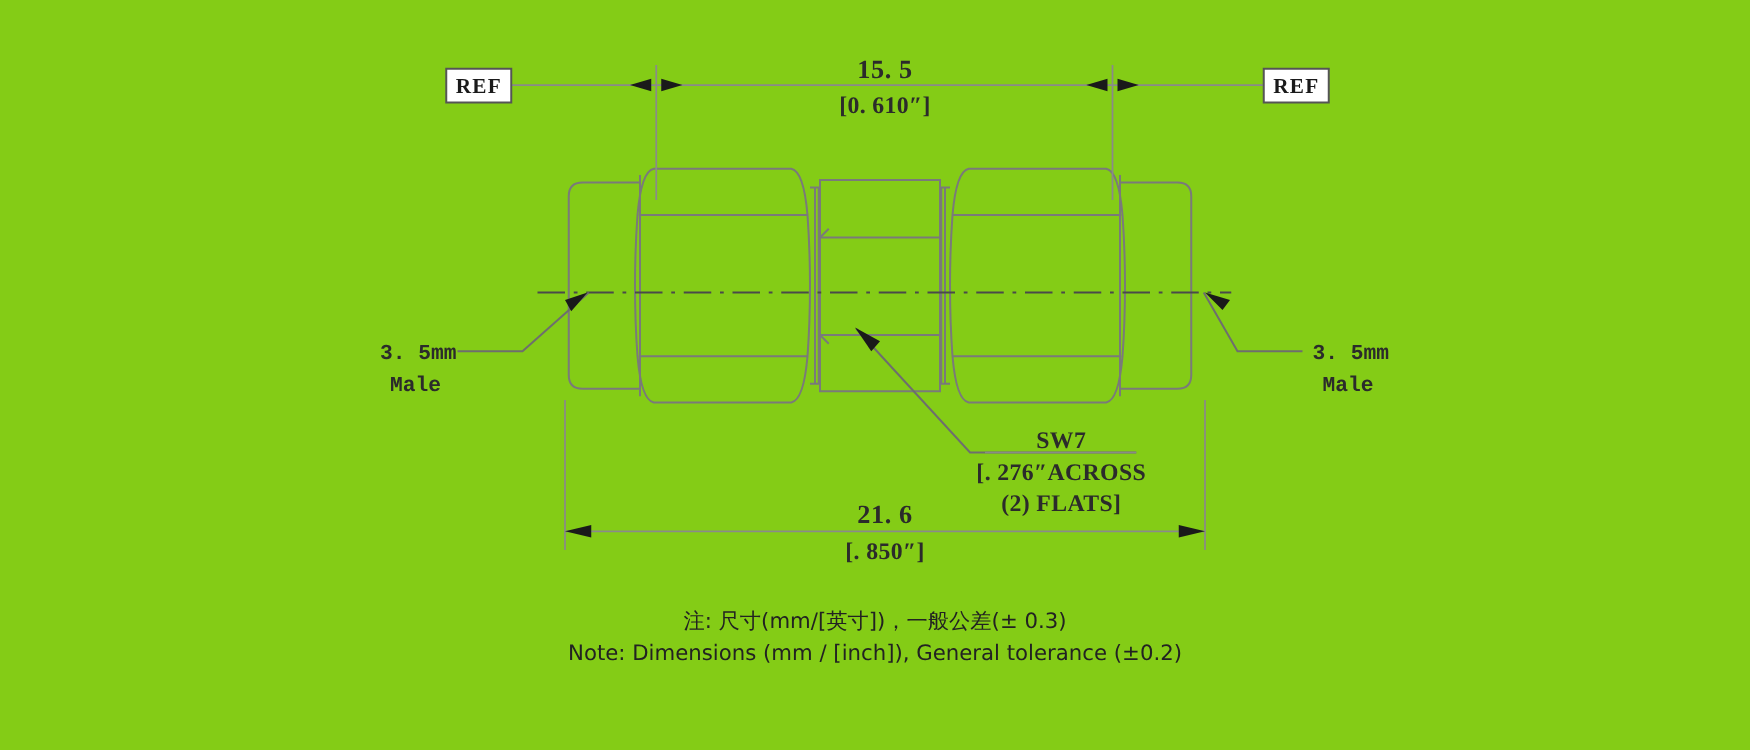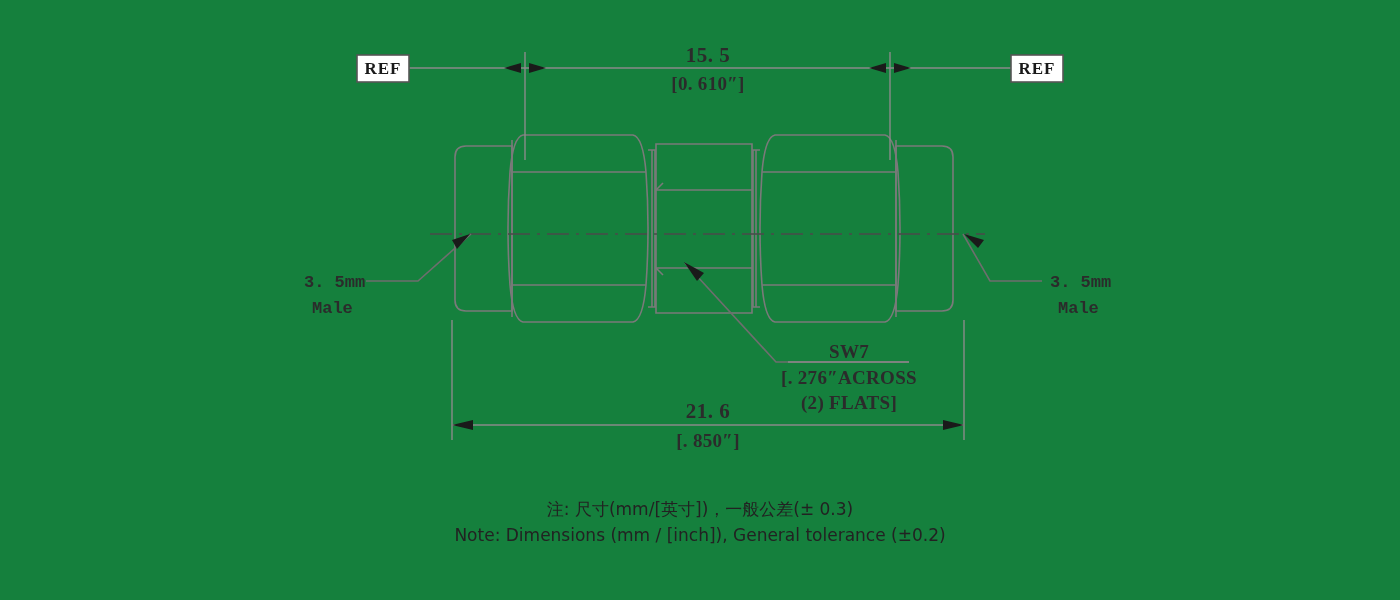--- a/index.html
+++ b/index.html
@@ -10,21 +10,21 @@
   body {
     width: 1400px;
     height: 600px;
     font-family: "Liberation Sans", sans-serif;
     overflow: hidden;
   }
   #drawing-root {
     position: relative;
     width: 1400px;
     height: 600px;
-    background: #15803d;
+    background: #84cc16;
   }
   svg#tech-drawing {
     display: block;
     width: 1400px;
     height: 600px;
   }
   .geom {
     fill: none;
     stroke: #7a7a7a;
     stroke-width: 1.6;
@@ -81,21 +81,21 @@
     fill: #1a1a1a;
     letter-spacing: 1px;
   }
   .underline-rule {
     stroke: #8a8a8a;
     stroke-width: 1.3;
   }
   .note-block {
     position: absolute;
     left: 0;
-    top: 496px;
+    top: 484px;
     width: 1400px;
     text-align: center;
     font-family: "DejaVu Sans", sans-serif;
   }
   .note-line-cn {
     font-size: 17px;
     color: #222222;
     line-height: 26px;
     white-space: pre;
   }

